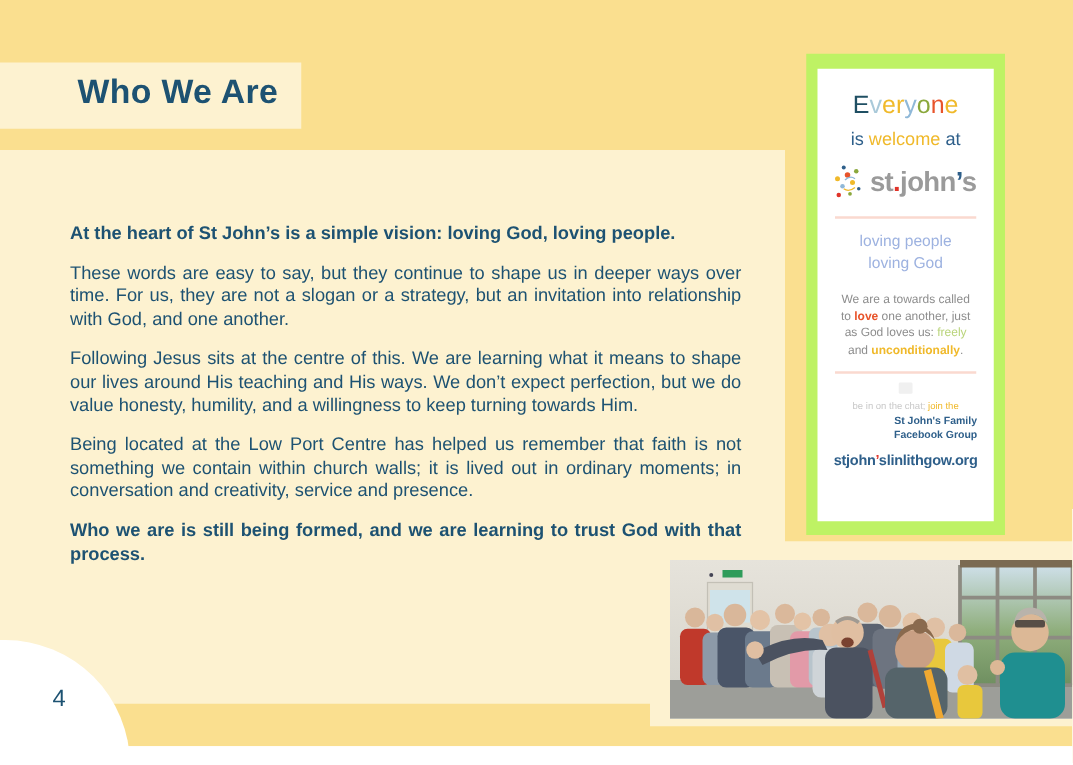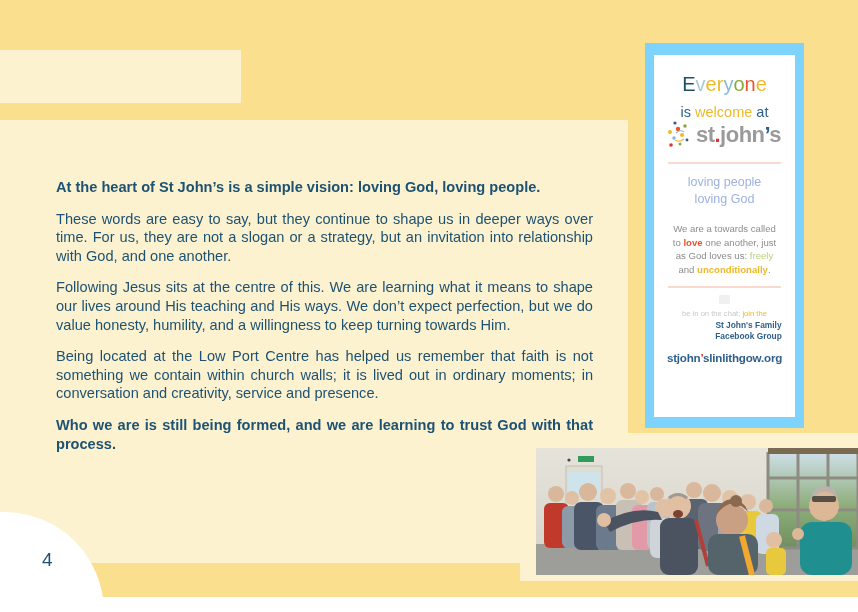--- a/index.html
+++ b/index.html
@@ -40,31 +40,31 @@
   }
   .para.bold{font-weight:bold;}
   .para.last{margin-bottom:0;}
 
   
   .page-num{position:absolute;left:42px;top:549px;font-size:19px;color:#1d5272;}
 
   
   .poster-frame{
     position:absolute;left:645px;top:43px;width:159px;height:385px;
-    background:#7dd3fc;
+    background:#bef264;
   }
   .poster{
     position:absolute;left:9px;top:12px;width:141px;height:362px;
     background:#ffffff;text-align:center;
   }
   .everyone{margin-top:19px;font-size:20px;letter-spacing:0px;line-height:20px;}
   .everyone span{font-weight:normal;}
   .welcome-line{margin-top:11px;font-size:14.5px;line-height:15px;text-align:center;}
 
-  .logo-row{height:30px;position:relative;}
+  .logo-row{margin-top:11px;height:30px;position:relative;}
   .logo-inner{position:relative;display:inline-block;height:30px;}
   .logo-dots{position:absolute;left:0;top:0;width:30px;height:30px;}
   .logo-word{
     font-size:22px;font-weight:bold;color:#9a9a9a;letter-spacing:-.5px;
     position:relative;padding-left:28px;line-height:30px;
   }
   .logo-word .dot-red{color:#e0342a;}
   .logo-word .ap{color:#2e5f8a;}
 
   .divider{margin:12px 14px 0 14px;height:2px;background:#fad9cf;}
@@ -105,20 +105,21 @@
 
 <div id="slide">
 
   <div class="bg-yellow"></div>
   <div class="bg-white-bottom"></div>
 
   <div class="title-band"></div>
   <div class="content-panel"></div>
   <div class="corner-circle"></div>
 
+  <div class="title">Who We Are</div>
 
   <div class="body-text">
     <p class="para bold">At the heart of St John’s is a simple vision: loving God, loving people.</p>
     <p class="para">These words are easy to say, but they continue to shape us in deeper ways over time. For us, they are not a slogan or a strategy, but an invitation into relationship with God, and one another.</p>
     <p class="para">Following Jesus sits at the centre of this. We are learning what it means to shape our lives around His teaching and His ways. We don’t expect perfection, but we do value honesty, humility, and a willingness to keep turning towards Him.</p>
     <p class="para">Being located at the Low Port Centre has helped us remember that faith is not something we contain within church walls; it is lived out in ordinary moments; in conversation and creativity, service and presence.</p>
     <p class="para bold last">Who we are is still being formed, and we are learning to trust God with that process.</p>
   </div>
 
   <div class="page-num">4</div>

